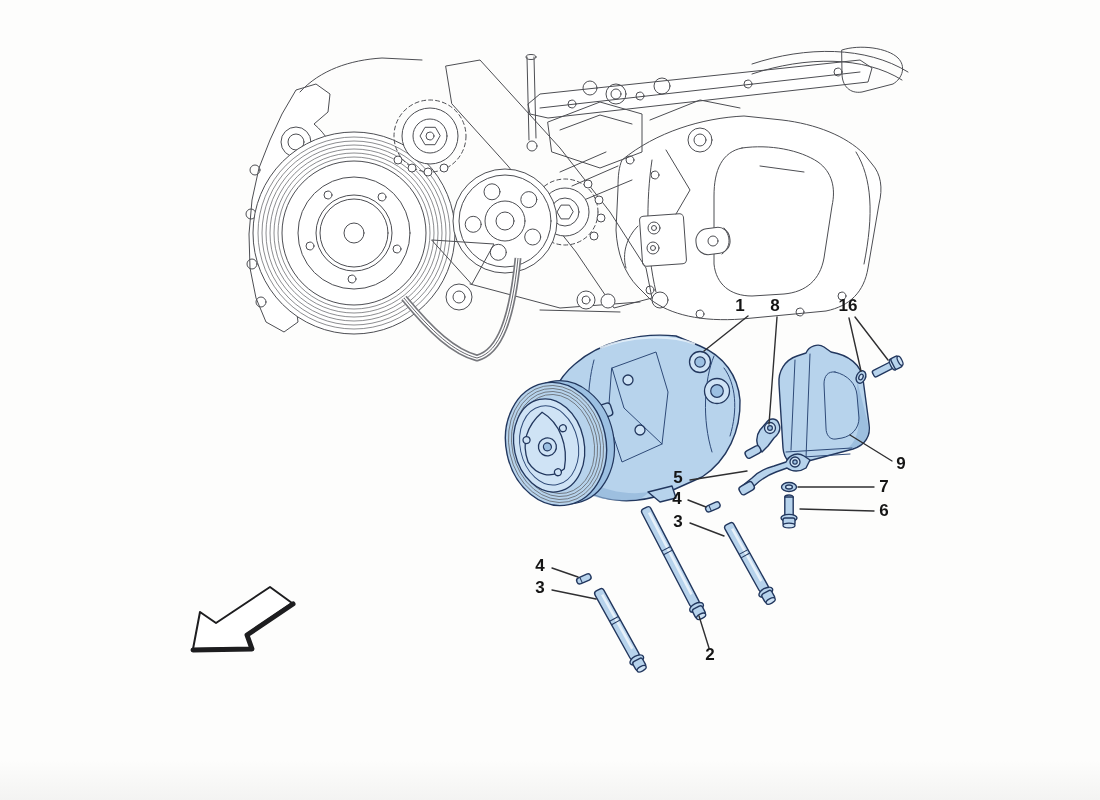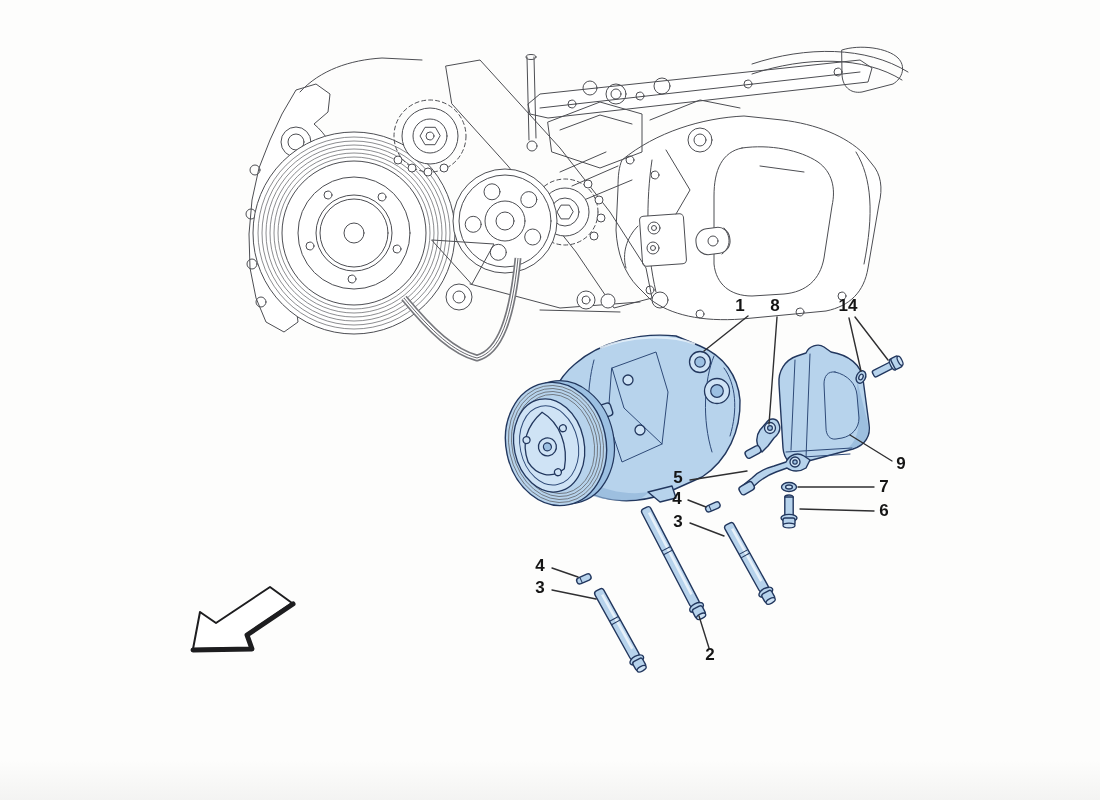--- a/index.html
+++ b/index.html
@@ -320,21 +320,21 @@
   </g>
 
   <g>
     <path d="M193,649 L200,612 L216,623 L270,587 L292,603 L247,634 L251,648 Z" fill="#ffffff" stroke="#1d1d1f" stroke-width="2" stroke-linejoin="round"></path>
     <path d="M193,650 L252,649 L247,635 L293,604" fill="none" stroke="#1d1d1f" stroke-width="5" stroke-linejoin="round" stroke-linecap="round"></path>
   </g>
 </svg>
 
 <div class="co" style="left:740px;top:306px">1</div>
 <div class="co" style="left:775px;top:306px">8</div>
-<div class="co" style="left:848px;top:306px">14</div>
+<div class="co" style="left:848px;top:306px">16</div>
 <div class="co" style="left:901px;top:464px">9</div>
 <div class="co" style="left:678px;top:478px">5</div>
 <div class="co" style="left:884px;top:487px">7</div>
 <div class="co" style="left:677px;top:499px">4</div>
 <div class="co" style="left:884px;top:511px">6</div>
 <div class="co" style="left:678px;top:522px">3</div>
 <div class="co" style="left:540px;top:566px">4</div>
 <div class="co" style="left:540px;top:588px">3</div>
 <div class="co" style="left:710px;top:655px">2</div>
 

